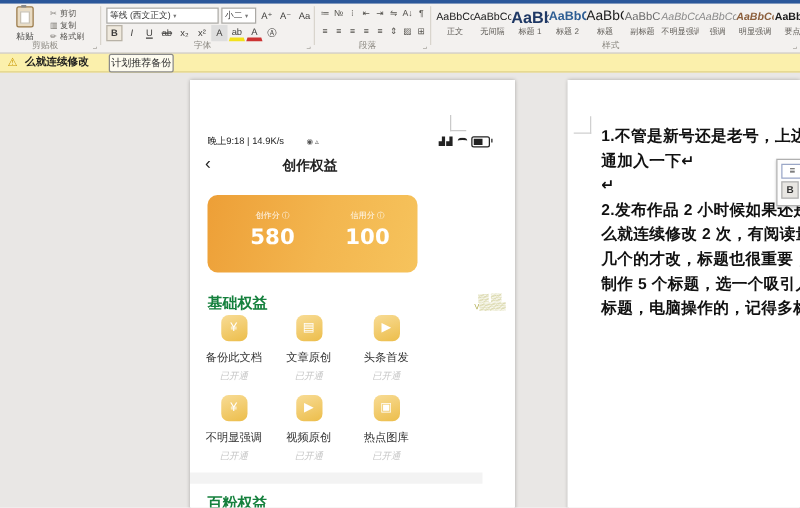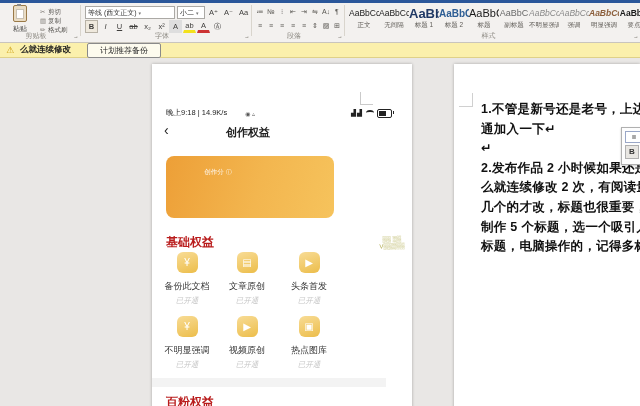--- a/index.html
+++ b/index.html
@@ -61,21 +61,21 @@
   .st8 .sprev{font-style:italic;color:#8a8a8a;}
   .st9 .sprev{font-style:italic;font-weight:bold;color:#8c5f3c;}
   .st10 .sprev{font-weight:bold;}
   
   .msgbar{position:absolute;top:43px;left:0;width:640px;height:15px;background:#fbf0ac;
           border-bottom:1px solid #dfd189;display:flex;align-items:center;gap:6px;padding-left:6px;box-sizing:border-box;}
   .warnicon{color:#c79500;font-size:9px;line-height:9px;}
   .mtitle{font-size:8.5px;font-weight:bold;color:#1f1f1f;white-space:nowrap;}
   .mtext{font-size:8.5px;color:#3b3b3b;white-space:nowrap;}
   .mbtn{margin-left:10px;font-size:8px;color:#2b2b2b;border:1px solid #8a8a8a;background:#fdfbee;
-        border-radius:2px;padding:1px 12px;white-space:nowrap;cursor:pointer;}
+        border-radius:2px;padding:1px 1px;white-space:nowrap;cursor:pointer;}
   
   .page{position:absolute;top:64px;height:360px;background:#fff;
         box-shadow:0 0 3px rgba(0,0,0,.28);}
   .page.left{left:152px;width:260px;}
   .page.right{left:454px;width:186px;overflow:hidden;}
   
   .statusbar{position:absolute;left:14px;top:44px;right:20px;display:flex;justify-content:space-between;
              align-items:center;font-size:7.5px;color:#222;}
   .sb-left{display:flex;gap:18px;align-items:center;white-space:nowrap;}
   .sb-right{display:flex;gap:3px;align-items:center;}
@@ -86,21 +86,21 @@
   .batt::after{content:"";position:absolute;right:-3px;top:1.5px;width:1.5px;height:3px;background:#222;}
   .backbtn{position:absolute;left:12px;top:58px;font-size:14px;color:#222;line-height:16px;cursor:pointer;}
   .ptitle{position:absolute;left:18px;top:61px;width:156px;text-align:center;font-size:11px;font-weight:bold;color:#222;}
   .card{position:absolute;left:14px;top:92px;width:168px;height:62px;border-radius:8px;
         background:linear-gradient(105deg,#ed9f37 0%,#f3b64f 55%,#f6c35c 100%);}
   .stat{position:absolute;top:12px;text-align:center;color:#fff;}
   .stat.s1{left:16px;width:72px;} .stat.s2{left:96px;width:64px;}
   .stlabel{font-size:6.5px;color:rgba(255,255,255,.92);white-space:nowrap;}
   .stlabel .inf{font-size:6px;}
   .stvalue{font-size:17px;font-weight:bold;margin-top:3px;font-family:"DejaVu Sans",sans-serif;}
-  .sectitle{position:absolute;left:14px;font-size:12px;font-weight:bold;color:#b91c1c;}
+  .sectitle{position:absolute;left:14px;font-size:12px;font-weight:bold;color:#15803d;}
   .benefit{position:absolute;width:62px;text-align:center;cursor:pointer;}
   .bicon{width:21px;height:21px;margin:0 auto;border-radius:6px;color:#fff;font-size:10px;line-height:21px;
          background:linear-gradient(160deg,#f8dc96,#ecbd4a);}
   .bname{font-size:9px;color:#333;margin-top:7px;white-space:nowrap;}
   .bstatus{font-size:7.5px;color:#c6c6c6;margin-top:3px;font-style:italic;}
   .pdivider{position:absolute;left:0;top:314px;width:234px;height:9px;background:#f3f3f3;}
   .selcorner{position:absolute;left:208px;top:28px;width:12px;height:12px;
              border-left:1.5px solid #cacaca;border-bottom:1.5px solid #cacaca;}
   .watermark{position:absolute;left:218px;top:172px;width:44px;font-size:6px;line-height:7px;
              color:#a8a33b;text-align:center;transform:rotate(-2deg);opacity:.9;}
@@ -260,20 +260,25 @@
               <i></i>
             </span>
         </div>
       </div>
       <div class="backbtn">‹</div>
       <div class="ptitle">创作权益</div>
 
       <div class="card">
         <div class="stat s1">
           <div class="stlabel"><span>创作分</span> <span class="inf">ⓘ</span></div>
+          <div class="stvalue">580</div>
+        </div>
+        <div class="stat s2">
+          <div class="stlabel"><span>信用分</span> <span class="inf">ⓘ</span></div>
+          <div class="stvalue">100</div>
         </div>
       </div>
 
       <div class="sectitle" style="top:170px;">基础权益</div>
 
       <div class="benefit" style="left:4px;top:188px;">
         <div class="bicon">¥</div>
         <div class="bname">备份此文档</div>
         <div class="bstatus">已开通</div>
       </div>

